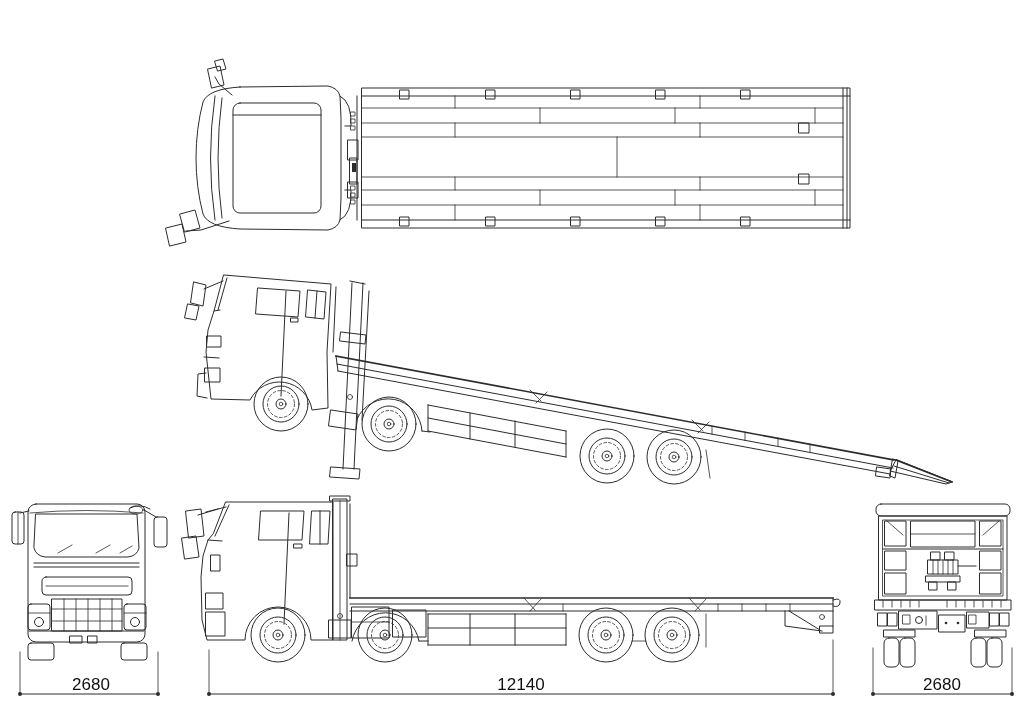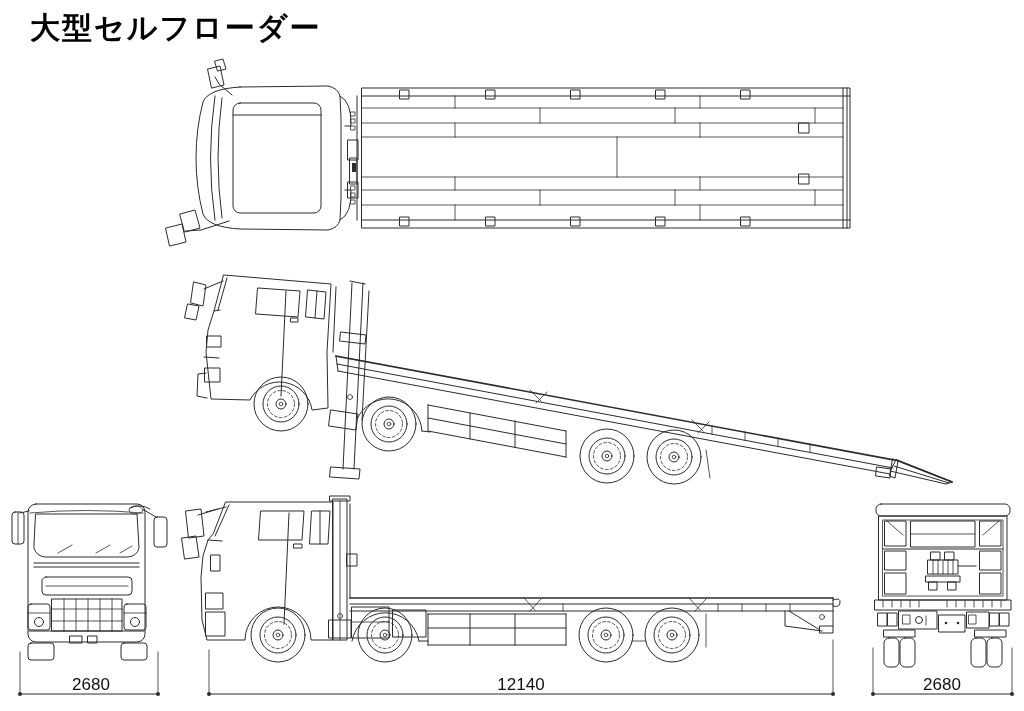--- a/index.html
+++ b/index.html
@@ -12,21 +12,20 @@
   .bold{stroke-width:1.6;}
   .thin{stroke-width:0.8;}
   .fill{fill:#2c2c2c;stroke:none;}
   .dimtxt{font-family:"Liberation Sans",sans-serif;font-size:17px;fill:#111;}
 </style>
 </head>
 <body>
 
 <div class="stage">
 
-  <div class="page-title">大型セルフローダー</div>
 
   <svg width="1024" height="711" viewBox="0 0 1024 711">
     <defs>
       <g id="wheel">
         <circle class="ln" r="27"></circle>
         <circle class="ln" r="18"></circle>
         <circle class="ln thin" r="13.5" stroke-dasharray="2.6 2.4"></circle>
         <circle class="ln" r="5"></circle>
         <circle class="ln thin" r="1.8"></circle>
       </g>

